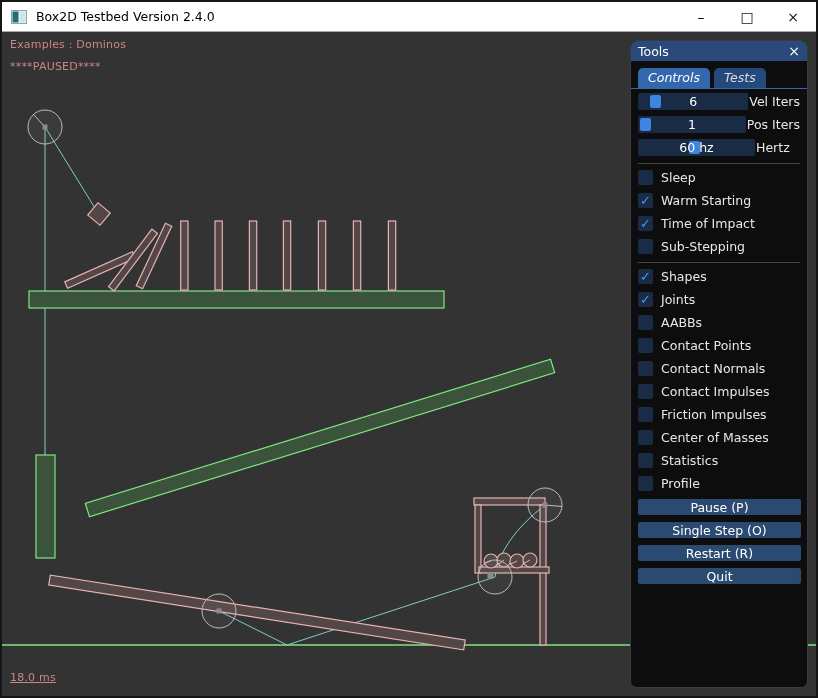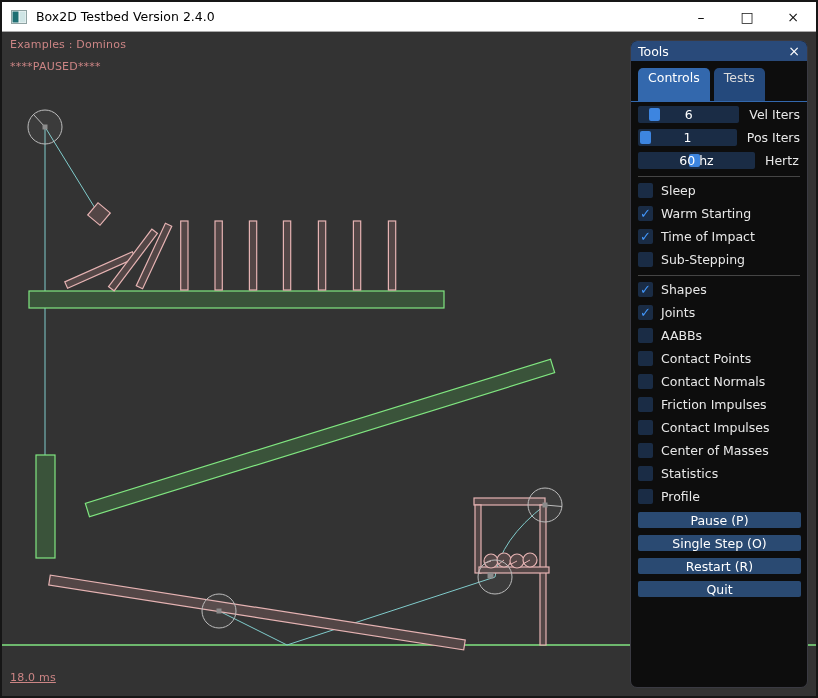--- a/index.html
+++ b/index.html
@@ -29,29 +29,29 @@
   .b2-ground { stroke:var(--ground-line,#82e682); stroke-width:1.5; }
   .b2-rline  { stroke:#bdbdbd; stroke-width:1; }
   .b2-prline { stroke:var(--dynamic-body-outline,#e6b3b3); stroke-width:1; }
 
   
   .tools-panel { position:absolute; left:628px; top:8px; width:178px; height:648px; background:var(--panel-bg,#0d0d0d); border:1px solid #3a3a42; border-radius:7px; overflow:hidden; color:#e8e8e8; font-size:13px; }
   .panel-header { height:20px; background:var(--panel-header,#294a7a); display:flex; align-items:center; padding:0 7px;justify-content:space-between; }
   .panel-header .ph-title { flex:1; font-size:12.5px; color:#fff; }
   .panel-close { color:#fff; font-size:14px; line-height:14px; cursor:default; }
   .tab-bar { display:flex; gap:4px; padding:7px 7px 0 7px; border-bottom:1px solid var(--tab-active,#3368ad); }
-  .tab { padding:2px 10px 16px 10px; border-radius:5px 5px 0 0; font-size:12.5px; cursor:default; }
+  .tab { padding:2px 10px 3px 10px; border-radius:5px 5px 0 0; font-size:12.5px; cursor:default;font-style:italic; }
   .tab.active { background:var(--tab-active,#3368ad); color:#fff; }
   .tab.inactive { background:var(--tab-inactive,#24497c); color:#dcdcdc; }
   .panel-body { padding:4px 7px 0 7px; }
   .slider-row { display:flex; align-items:center; margin-bottom:6px; }
   .slider-track { position:relative; width:117px; height:17px; background:var(--widget-bg,#1a2c45); border-radius:2px; }
   .slider-handle { position:absolute; top:2px; width:11px; height:13px; background:var(--slider-handle,#3d85e0); border-radius:2px; }
   .slider-value { position:absolute; left:0; top:0; width:100%; height:100%; display:flex; align-items:center; justify-content:center; font-size:12.5px; color:#fff; }
-  .slider-label { margin-left:10px; font-size:12.5px; white-space:nowrap; }
+  .slider-label { margin-left:1px; font-size:12.5px; white-space:nowrap; }
   .separator { height:1px; background:#454545; margin:7px 0 6px 0; }
   .check-row { display:flex; align-items:center; height:15px; margin-bottom:8px; cursor:default; }
   .checkbox { width:15px; height:15px; background:var(--widget-bg,#1a2c45); border-radius:2px; display:flex; align-items:center; justify-content:center; }
   .mark { color:var(--check-mark,#4296fa); font-size:13px; font-weight:bold; line-height:13px; }
   .check-label { margin-left:8px; font-size:12.5px; }
   .panel-btn { display:block; width:163px; height:16px; margin-bottom:7px; background:var(--button-bg,#2a4a72); color:#fff; border:none; border-radius:2px; font-size:12.5px; font-family:inherit; cursor:default; }
 </style>
 </head>
 <body>
 
@@ -235,27 +235,27 @@
         <div class="check-row">
           <span class="checkbox">
               <span class="mark"></span>
             </span>
           <span class="check-label">Contact Normals</span>
         </div>
         <div class="check-row">
           <span class="checkbox">
               <span class="mark"></span>
             </span>
+          <span class="check-label">Contact Impulses</span>
+        </div>
+        <div class="check-row">
+          <span class="checkbox">
+              <span class="mark"></span>
+            </span>
           <span class="check-label">Friction Impulses</span>
-        </div>
-        <div class="check-row">
-          <span class="checkbox">
-              <span class="mark"></span>
-            </span>
-          <span class="check-label">Contact Impulses</span>
         </div>
         <div class="check-row">
           <span class="checkbox">
               <span class="mark"></span>
             </span>
           <span class="check-label">Center of Masses</span>
         </div>
         <div class="check-row">
           <span class="checkbox">
               <span class="mark"></span>

